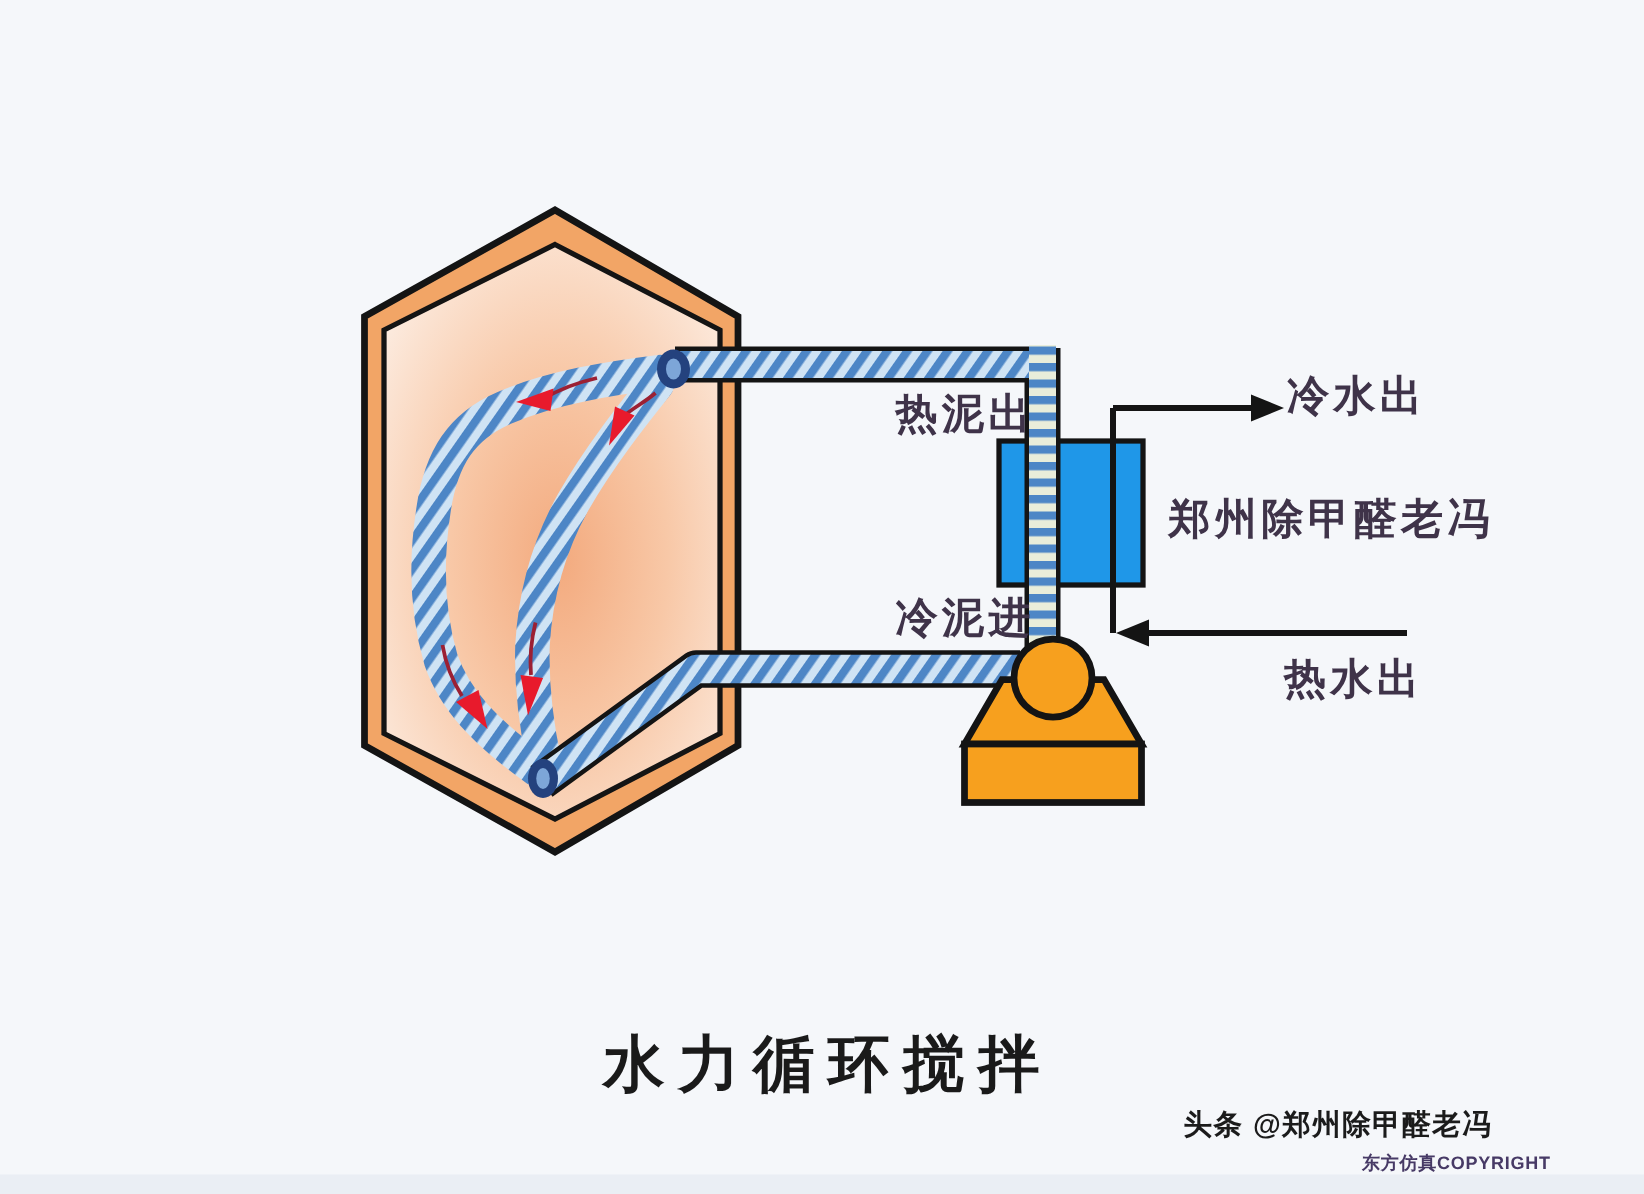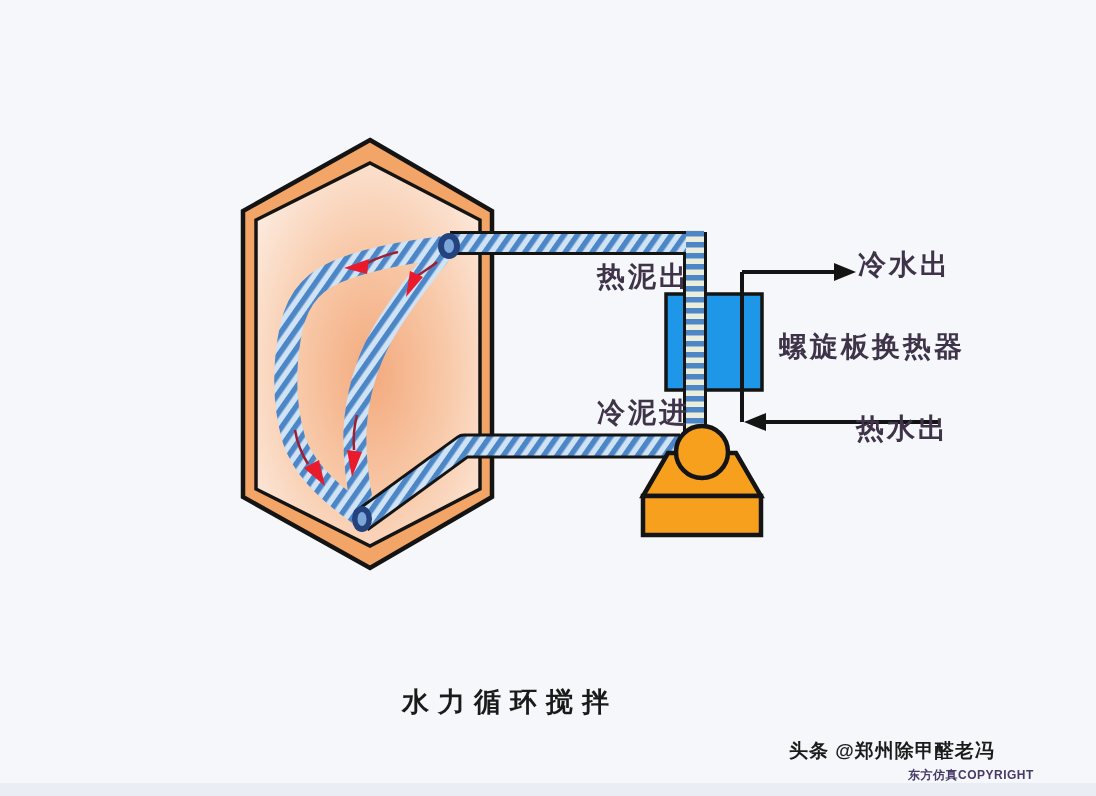--- a/index.html
+++ b/index.html
@@ -21,24 +21,24 @@
     font-size:28px;
     font-weight:600;
     letter-spacing:3px;
     white-space:nowrap;
     line-height:1;
   }
   .lbl-hot-mud   {left:597px; top:263px;}
   .lbl-cold-water{left:858px; top:251px;}
   .lbl-exchanger {left:779px; top:333px;}
   .lbl-cold-mud  {left:597px; top:399px;}
-  .lbl-hot-water {left:856px; top:415px;}
+  .lbl-hot-water {left:856px; top:440px;}
   .caption{
     position:absolute;left:402px;top:689px;
-    font-size:27px;font-weight:700;color:#1a1a1a;
+    font-size:41px;font-weight:700;color:#1a1a1a;
     letter-spacing:9px;white-space:nowrap;line-height:1;
   }
   .wm-byline{
     position:absolute;left:789px;top:741px;
     font-family:"Liberation Sans", sans-serif;
     font-size:19px;font-weight:800;color:#1b1b1b;
     white-space:nowrap;line-height:1;letter-spacing:1px;
   }
   .wm-copyright{
     position:absolute;left:908px;top:769px;
@@ -105,21 +105,21 @@
     <ellipse cx="362" cy="519" rx="10" ry="13" fill="#24427e"></ellipse>
     <ellipse cx="362" cy="519" rx="4.5" ry="7" fill="#7da6d8"></ellipse>
 
     <polygon points="668,453 736,453 761,496 643,496" stroke="#141414" stroke-width="4.5" fill="#f7a01e"></polygon>
     <circle cx="702" cy="452" r="26" stroke="#141414" stroke-width="4.5" fill="#f7a01e"></circle>
     <rect x="643" y="496" width="118" height="39" stroke="#141414" stroke-width="4.5" fill="#f7a01e"></rect>
   </svg>
 
   <div class="lbl lbl-hot-mud">热泥出</div>
   <div class="lbl lbl-cold-water">冷水出</div>
-  <div class="lbl lbl-exchanger">螺旋板换热器</div>
+  <div class="lbl lbl-exchanger">郑州除甲醛老冯</div>
   <div class="lbl lbl-cold-mud">冷泥进</div>
   <div class="lbl lbl-hot-water">热水出</div>
 
   <div class="caption">水力循环搅拌</div>
 
   <div class="wm-byline">头条 @郑州除甲醛老冯</div>
   <div class="wm-copyright">东方仿真COPYRIGHT</div>
 
   <div class="bottom-strip"></div>
 </div>

